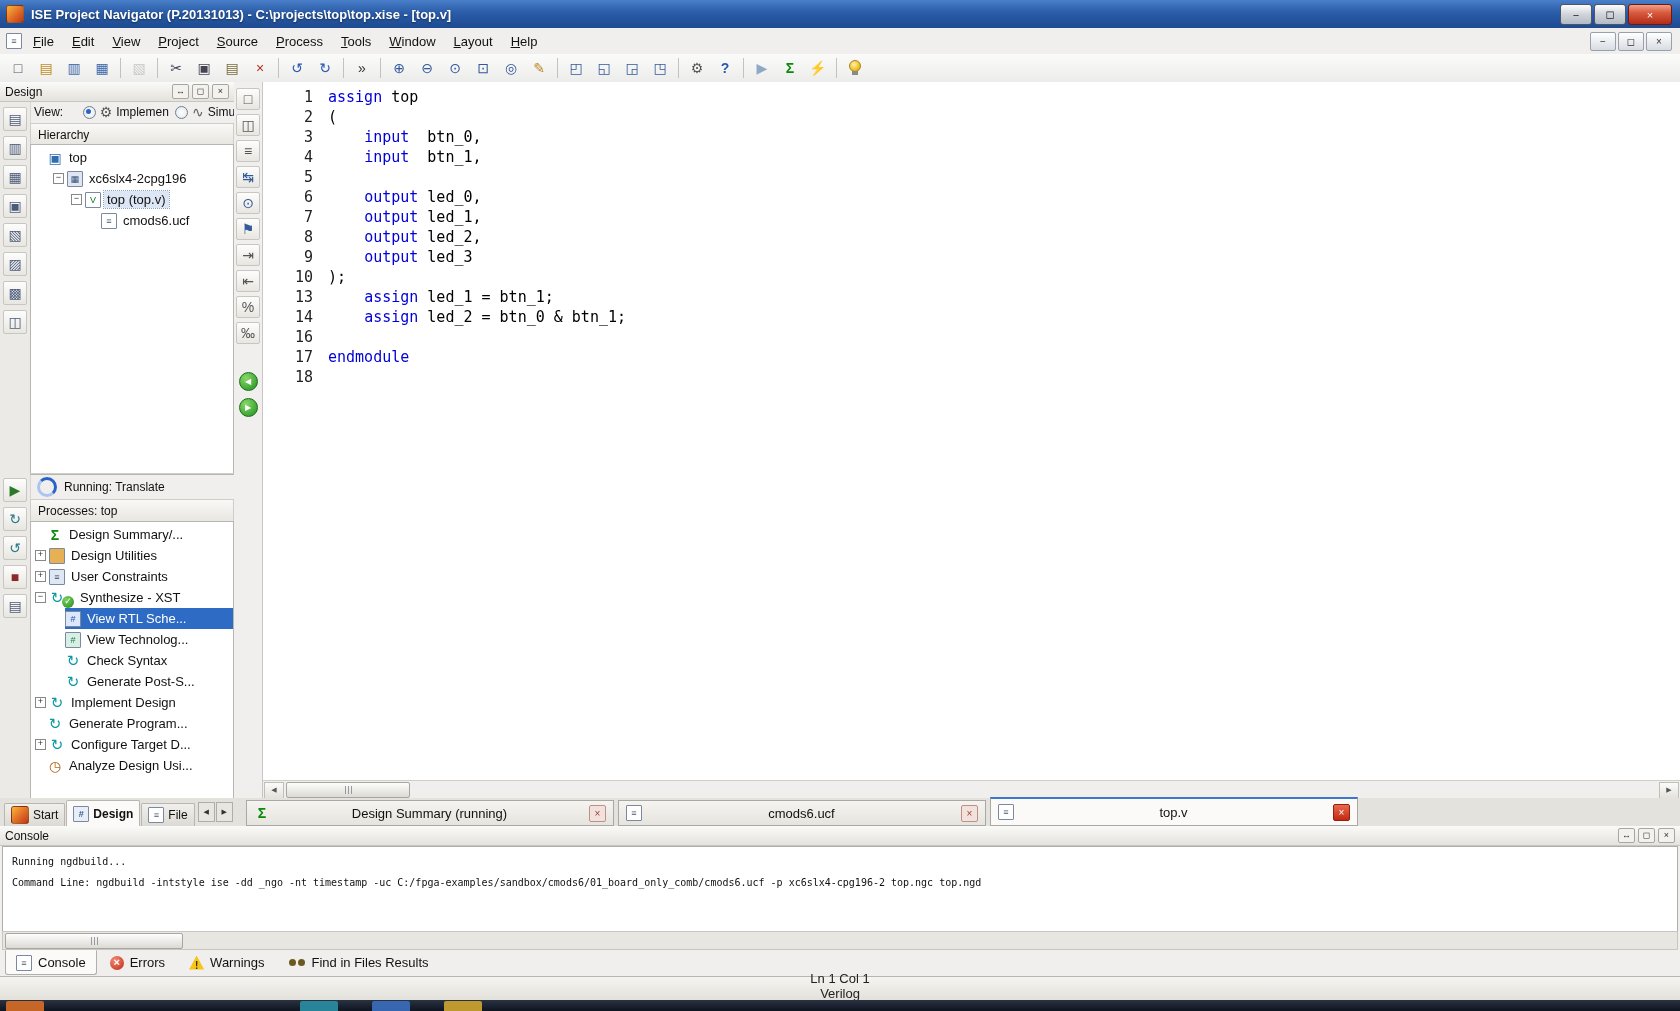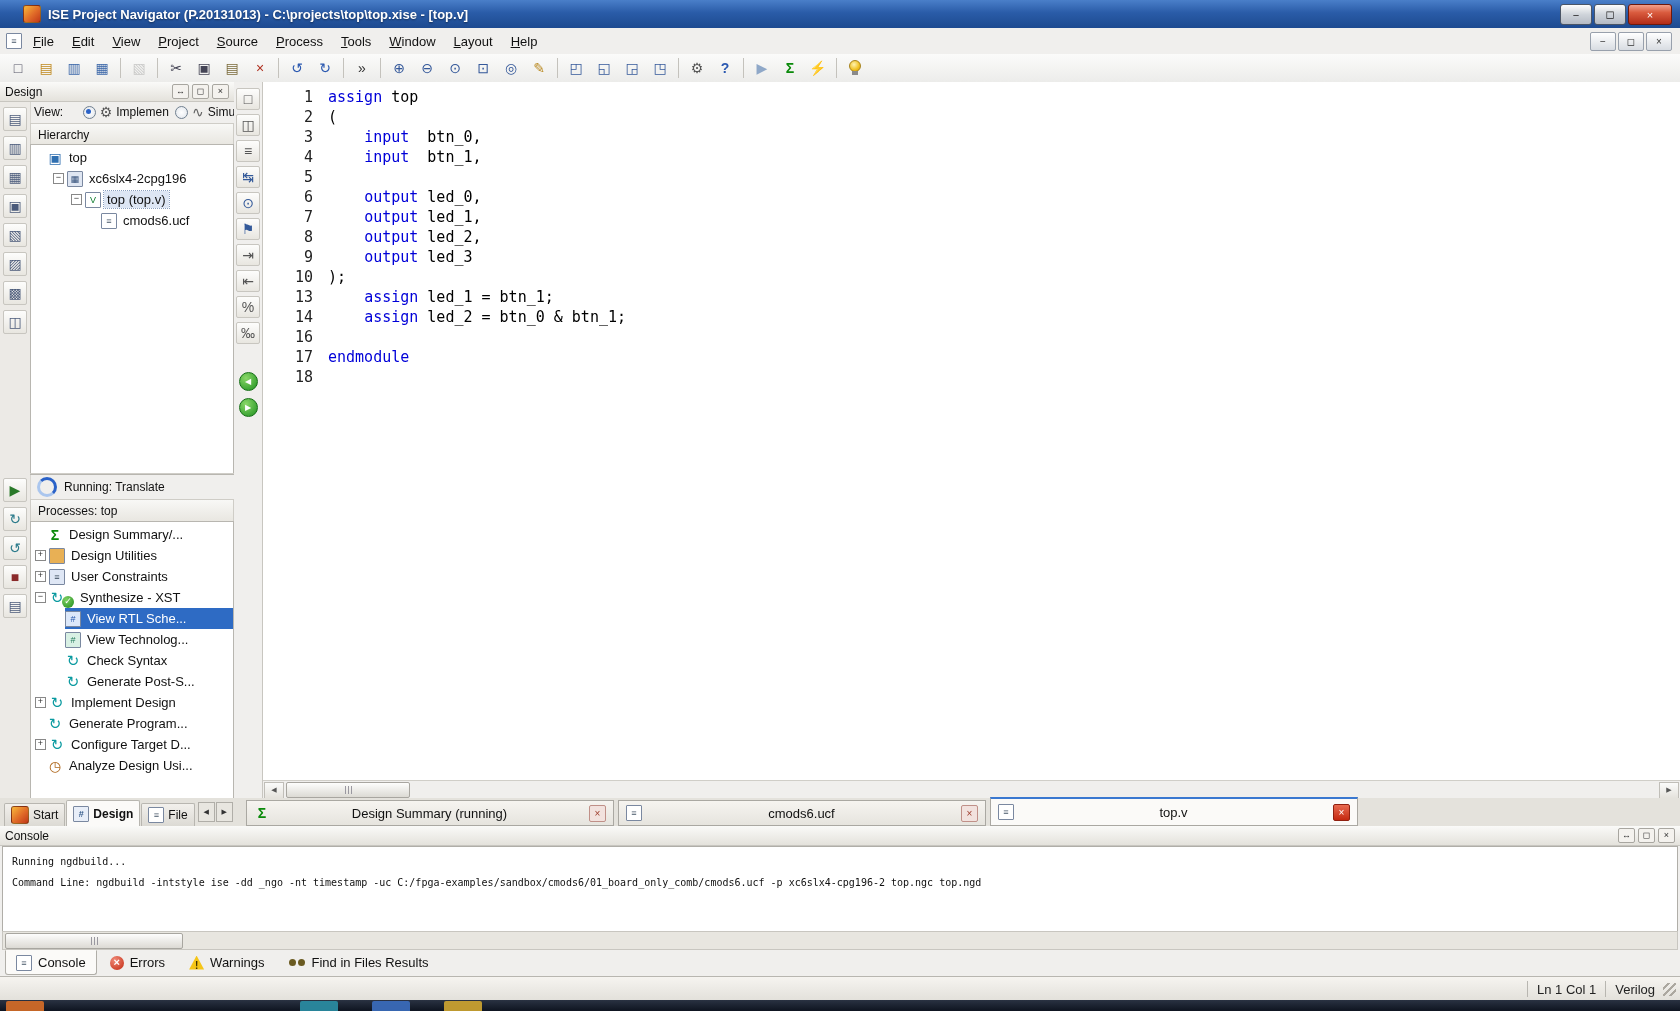--- a/index.html
+++ b/index.html
@@ -1,19 +1,19 @@
 <!DOCTYPE html>
 <html><head>
 <meta charset="utf-8">
 <style>
   html,body{margin:0;padding:0;background:#555;}
   .win{position:relative;width:1680px;height:1011px;background:#e9e6e0;font-family:"Liberation Sans",sans-serif;font-size:13px;color:#111;overflow:hidden;}
 
   
-  .titlebar{position:absolute;left:0;top:0;right:0;height:28px;background:linear-gradient(#4a7fc9,#2a5ca8 45%,#1d4a90);display:flex;align-items:center;padding:0 23px;gap:7px;}
+  .titlebar{position:absolute;left:0;top:0;right:0;height:28px;background:linear-gradient(#4a7fc9,#2a5ca8 45%,#1d4a90);display:flex;align-items:center;padding:0 6px;gap:7px;}
   .title-text{color:#fff;font-weight:bold;font-size:13px;text-shadow:0 1px 2px rgba(0,0,0,.45);white-space:nowrap;}
   .tb-controls{position:absolute;right:8px;top:4px;display:flex;gap:2px;}
   .wbtn{width:30px;height:19px;border:1px solid #4a5566;border-radius:3px;background:linear-gradient(#fdfdfd,#cfd4da 50%,#b4bac4);display:flex;align-items:center;justify-content:center;font-size:11px;color:#222;}
   .wbtn.closebtn{background:linear-gradient(#f2a08c,#d95b3e 40%,#b22c18);border-color:#6e190c;color:#fff;width:42px;}
 
   
   .menubar{position:absolute;top:28px;left:0;right:0;height:26px;background:#f0efed;border-bottom:1px solid #d2d0ca;display:flex;align-items:center;padding:0 6px;gap:2px;}
   .menu-items{display:flex;align-items:center;}
   .menu-item{padding:4px 9px;cursor:default;}
   .menu-item::first-letter{text-decoration:underline;}
@@ -105,21 +105,21 @@
   
   .console{position:absolute;left:0;top:826px;right:0;height:150px;background:#f0efed;}
   .console-body{position:absolute;left:2px;top:20px;right:2px;height:83px;background:#fff;border:1px solid #b0aea8;font-family:"DejaVu Sans Mono","Liberation Mono",monospace;font-size:10px;padding:4px 9px;overflow:hidden;}
   .console-line{height:21px;line-height:21px;white-space:pre;}
   .console-scroll{position:absolute;left:2px;top:105px;right:2px;height:17px;background:#e8e6e0;border:1px solid #c8c6c0;display:flex;align-items:center;}
   .console-tabs{position:absolute;left:0;top:123px;right:0;height:27px;display:flex;align-items:flex-start;padding-left:5px;gap:2px;padding-top:1px;}
   .ctab{height:23px;display:flex;align-items:center;gap:6px;padding:0 10px;font-size:13px;border:1px solid transparent;}
   .ctab.selected{background:#fbfaf8;border-color:#b0aea8;border-top-color:#fbfaf8;border-radius:0 0 3px 3px;}
 
   
-  .statusbar{position:absolute;left:0;top:976px;right:0;height:24px;background:linear-gradient(#f6f4f0,#e2e0da);border-top:1px solid #b8b6b0;display:flex;align-items:center;justify-content:flex-end;font-size:13px;}
+  .statusbar{position:absolute;left:0;top:976px;right:0;height:24px;background:linear-gradient(#f6f4f0,#e2e0da);border-top:1px solid #b8b6b0;display:flex;align-items:center;justify-content:flex-end;font-size:13px;flex-direction:column;}
   .sb-sep{width:1px;height:16px;background:#b8b6b0;margin:0 9px;}
   .sb-item{color:#222;white-space:nowrap;}
   .sb-grip{width:13px;height:13px;margin:0 4px 0 8px;background:repeating-linear-gradient(135deg,transparent 0 3px,#aca8a0 3px 5px);}
   .taskbar{position:absolute;left:0;top:1000px;right:0;height:11px;background:linear-gradient(#2a3242,#0e1420);}
   .tk-item{position:absolute;top:1px;height:10px;width:38px;border-radius:2px 2px 0 0;opacity:.95;}
   .tk-item:nth-child(1){left:6px;}
   .tk-item:nth-child(2){left:300px;}
   .tk-item:nth-child(3){left:372px;}
   .tk-item:nth-child(4){left:444px;}
 </style>

